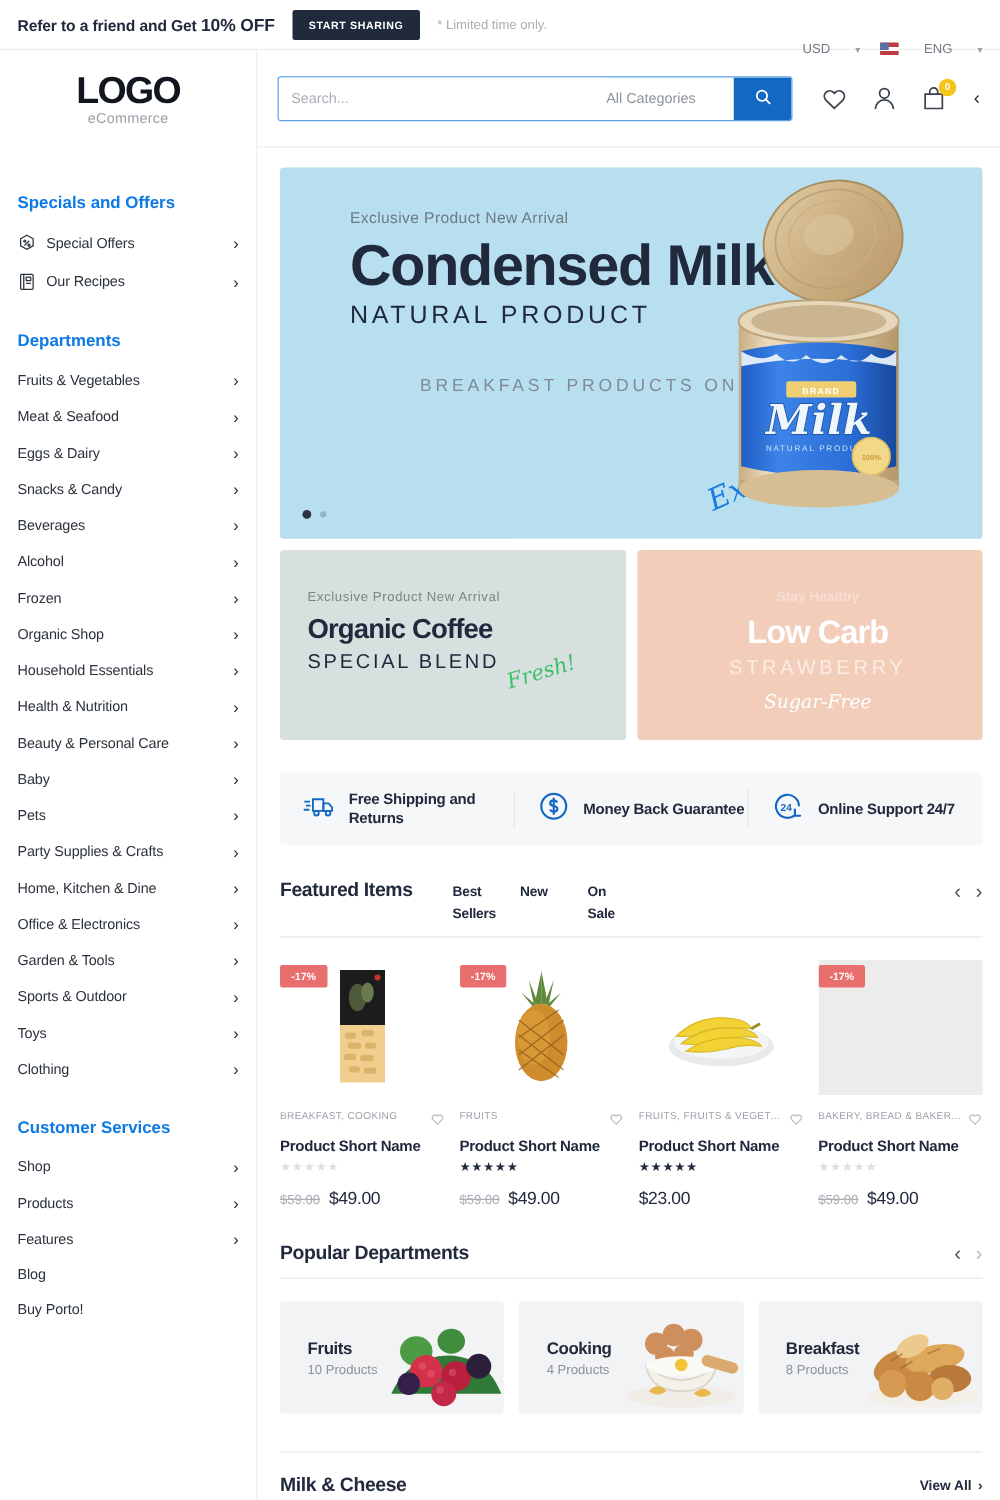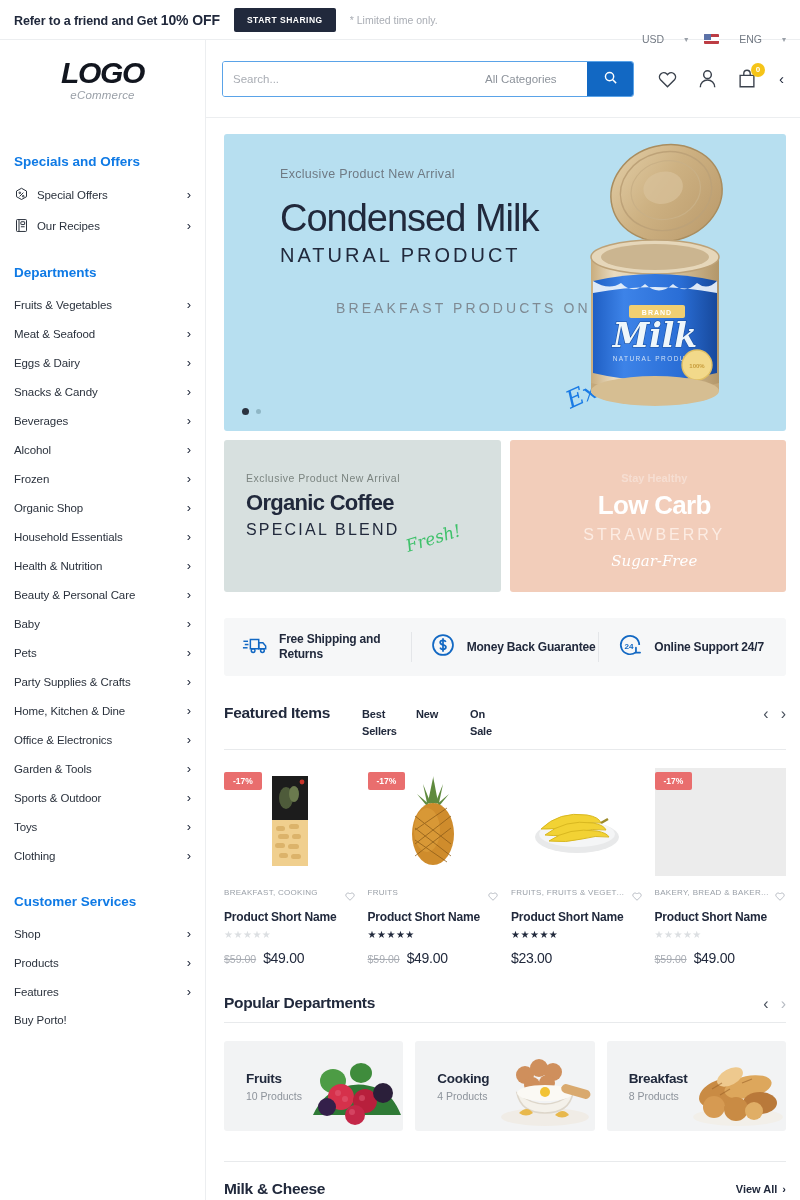--- a/index.html
+++ b/index.html
@@ -32,21 +32,21 @@
     background: linear-gradient(to bottom, #bd3d44 0 33%, #fff 33% 66%, #bd3d44 66% 100%);
     position: relative; overflow: hidden;
   }
   .flag::after { content:""; position:absolute; left:0; top:0; width:7px; height:6px; background:#5b72a8; }
 
   
   .body-split { display: flex; height: 1160px; }
 
   
   .sidebar { width: 205px; flex: 0 0 205px; padding: 0 14px; background: #fff; }
-  .logo-block { height: 78px; display: flex; flex-direction: column; align-items: center; justify-content: center; font-style: italic; }
+  .logo-block { height: 78px; display: flex; flex-direction: column; align-items: center; justify-content: center; }
   .logo-main { font-size: 30px; font-weight: 700; letter-spacing: -1.3px; color: #12161f; line-height: 1; }
   .logo-sub { font-size: 11.5px; color: #9aa0a8; letter-spacing: .2px; margin-top: 1px; }
   .side-scroll { padding-top: 32px; }
   .side-head {
     font-size: 13.5px; font-weight: 700; color: #0f7ae5;
     margin: 0 0 6px 0; padding: 4px 0;
   }
   .side-head.gap { margin-top: 20px; }
   .side-item {
     display: flex; align-items: center; gap: 8px;
@@ -94,21 +94,21 @@
   
   .inner { padding: 16px 14px 0 18px; }
 
   
   .hero {
     position: relative; height: 297px; border-radius: 3px; overflow: hidden;
     background: #b7dff0; margin-bottom: 9px;
   }
   .hero-txt { position: absolute; left: 56px; top: 33px; }
   .hero-eyebrow { font-size: 12.5px; color: #6f7a84; letter-spacing: .3px; }
-  .hero-title { font-size: 38px; font-weight: 400; color: #21293c; letter-spacing: -1px; margin-top: 18px; line-height: 1.05; }
+  .hero-title { font-size: 46px; font-weight: 700; color: #21293c; letter-spacing: -1px; margin-top: 7px; line-height: 1.05; }
   .hero-sub { font-size: 20px; color: #21293c; letter-spacing: 3px; margin-top: 5px; }
   .hero-line3 { position: absolute; left: 112px; top: 166px; font-size: 14px; color: #7f8a93; letter-spacing: 3.1px; }
   .extra {
     position: absolute; left: 340px; top: 238px; transform: rotate(-24deg);
     font-family: "DejaVu Serif", serif; font-style: italic;
     font-size: 24px; color: #1a7be5; letter-spacing: 0px;
   }
   .hero-dots { position: absolute; left: 18px; bottom: 16px; display: flex; gap: 7px; align-items: center; }
   .dot { width: 7px; height: 7px; border-radius: 50%; background: #2b3340; }
   .dot.off { background: #8fb7c6; width: 5px; height: 5px; }
@@ -358,20 +358,24 @@
               <span class="lbl">Shop</span>
               <span class="chev">›</span>
             </div>
             <div class="side-item">
               <span class="lbl">Products</span>
               <span class="chev">›</span>
             </div>
             <div class="side-item">
               <span class="lbl">Features</span>
               <span class="chev">›</span>
+            </div>
+            <div class="side-item">
+              <span class="lbl">Blog</span>
+              <span class="chev"></span>
             </div>
             <div class="side-item">
               <span class="lbl">Buy Porto!</span>
               <span class="chev"></span>
             </div>
           </div>
       </nav>
     </aside>
 
     <main class="content">

